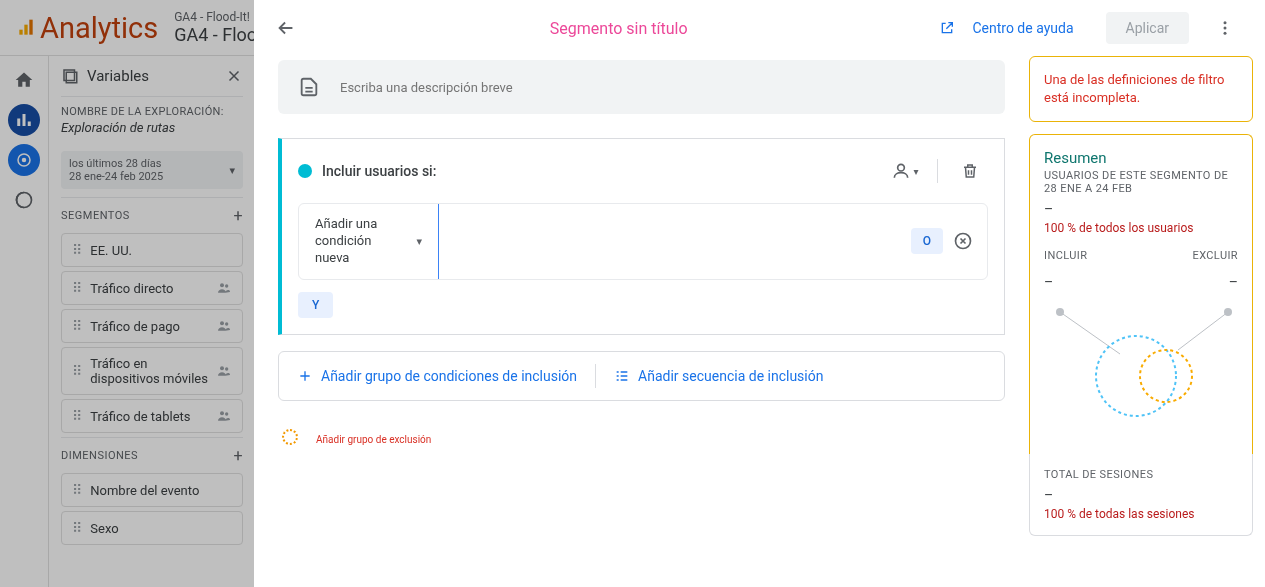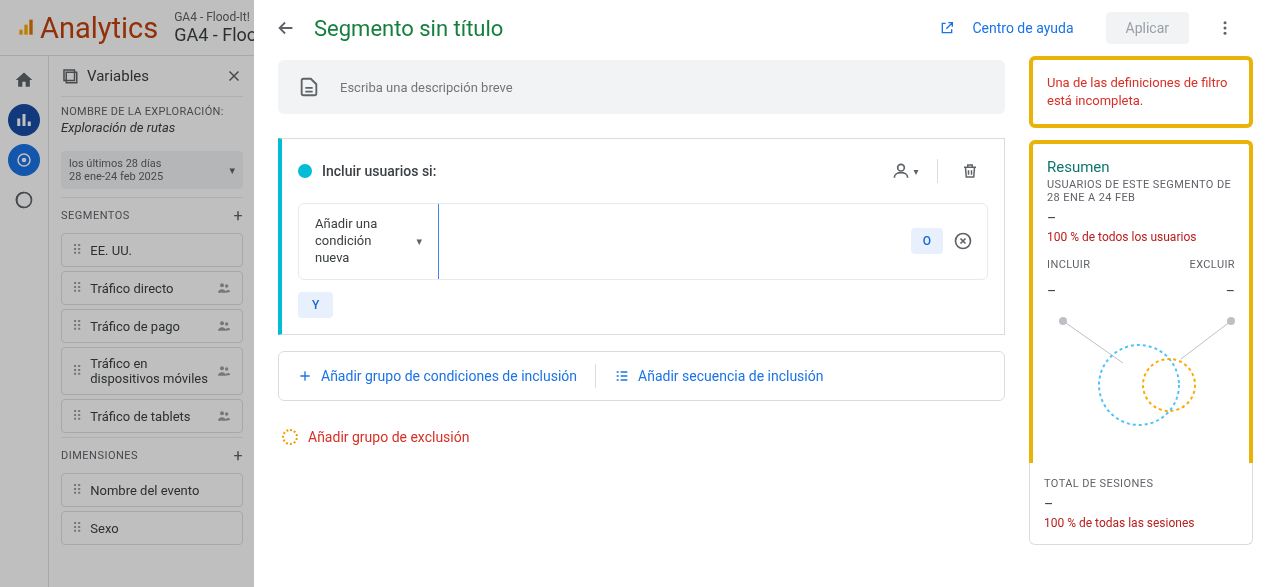--- a/index.html
+++ b/index.html
@@ -28,21 +28,21 @@
 .bg-sec-head { display: flex; justify-content: space-between; align-items: center; padding: 8px 12px 4px; font-size: 11px; color: #5f6368; letter-spacing: 0.5px; }
 .bg-chip { margin: 4px 12px; padding: 8px 10px; border: 1px solid #e0e0e0; border-radius: 4px; font-size: 13px; color: #3c4043; display: flex; align-items: center; gap: 8px; }
 .bg-chip-icon { color: #9aa0a6; font-size: 14px; }
 .bg-chip-trail { margin-left: auto; color: #9aa0a6; }
 
 
 .overlay { position: absolute; top: 0; left: 0; width: 100%; height: 100%; background: rgba(0,0,0,0.25); }
 .modal { position: absolute; top: 0; left: 254px; right: 0; bottom: 0; background: #fff; display: flex; flex-direction: column; }
 .modal-header { height: 56px; display: flex; align-items: center; padding: 0 20px; gap: 16px; }
 .back-btn { width: 24px; height: 24px; color: #5f6368; cursor: pointer; display: flex; align-items: center; justify-content: center; }
-.modal-title { font-size: 22px; color: #15803d; flex: 1; }
+.modal-title { font-size: 16px; color: #ec4899; flex: 1; text-align: center; }
 .help-link { color: #1a73e8; font-size: 14px; display: flex; align-items: center; gap: 17px; text-decoration: none; }
 .apply-btn { background: #f1f3f4; color: #9aa0a6; border: none; padding: 8px 20px; border-radius: 4px; font-size: 14px; margin-left: 16px; }
 .more-btn { width: 40px; height: 40px; display: flex; align-items: center; justify-content: center; color: #5f6368; cursor: pointer; }
 
 .modal-body { flex: 1; display: flex; overflow: hidden; }
 .editor { flex: 1; padding: 4px 24px 20px; overflow-y: auto; }
 .desc-row { background: #f1f3f4; border-radius: 6px; padding: 16px 20px; display: flex; align-items: center; gap: 20px; margin-bottom: 24px; }
 .desc-icon { color: #5f6368; }
 .desc-input { border: none; background: transparent; font-size: 13px; color: #5f6368; flex: 1; outline: none; }
 
@@ -60,25 +60,25 @@
 .cond-actions { display: flex; align-items: center; gap: 8px; padding: 0 12px; }
 .or-chip { background: #e8f0fe; color: #1967d2; padding: 6px 12px; border-radius: 4px; font-size: 12px; font-weight: 500; cursor: pointer; }
 .del-cond { color: #5f6368; cursor: pointer; width: 24px; height: 24px; display: flex; align-items: center; justify-content: center; }
 
 .and-chip { display: inline-block; margin: 0 16px 16px; background: #e8f0fe; color: #1967d2; padding: 6px 14px; border-radius: 4px; font-size: 12px; font-weight: 500; cursor: pointer; }
 
 .add-row { border: 1px solid #dadce0; border-radius: 6px; display: flex; align-items: center; padding: 4px 0; margin-bottom: 20px; }
 .add-link { color: #1a73e8; font-size: 14px; padding: 12px 18px; display: flex; align-items: center; gap: 8px; cursor: pointer; }
 .add-sep { width: 1px; height: 24px; background: #dadce0; }
 
-.excl-link { color: #d93025; font-size: 14px; padding: 8px 4px; display: flex; align-items: flex-start; gap: 10px; cursor: pointer; }
+.excl-link { color: #d93025; font-size: 10px; padding: 8px 4px; display: flex; align-items: flex-end; gap: 18px; cursor: pointer; }
 .excl-icon { width: 16px; height: 16px; border: 2px dotted #f29900; border-radius: 50%; }
 
 .summary { width: 236px; border-left: 0; padding: 0 12px 20px 0; overflow-y: auto; }
-.sum-card { border: 4px solid #eab308; border-radius: 6px; padding: 14px; margin-bottom: 12px; }
+.sum-card { border: 1px solid #eab308; border-radius: 6px; padding: 14px; margin-bottom: 12px; }
 .sum-warn { color: #d93025; font-size: 13px; line-height: 1.4; }
 .sum-title { font-size: 15px; color: #0f766e; margin-bottom: 2px; }
 .sum-label { font-size: 11px; color: #5f6368; letter-spacing: 0.4px; margin-bottom: 6px; }
 .sum-dash { color: #3c4043; font-size: 14px; margin-bottom: 4px; }
 .sum-sub { font-size: 12px; color: #b91c1c; margin-bottom: 14px; }
 .sum-row { display: flex; justify-content: space-between; margin-bottom: 6px; }
 .venn { position: relative; width: 200px; height: 120px; margin: 10px auto 16px; }
 .venn-handle { position: absolute; top: 4px; width: 8px; height: 8px; background: #bdc1c6; border-radius: 50%; }
 .sum-card2 { border: 1px solid #dadce0; border-radius: 6px; padding: 14px; border-top: none; border-radius: 0 0 6px 6px; margin-top: -12px; }
 

